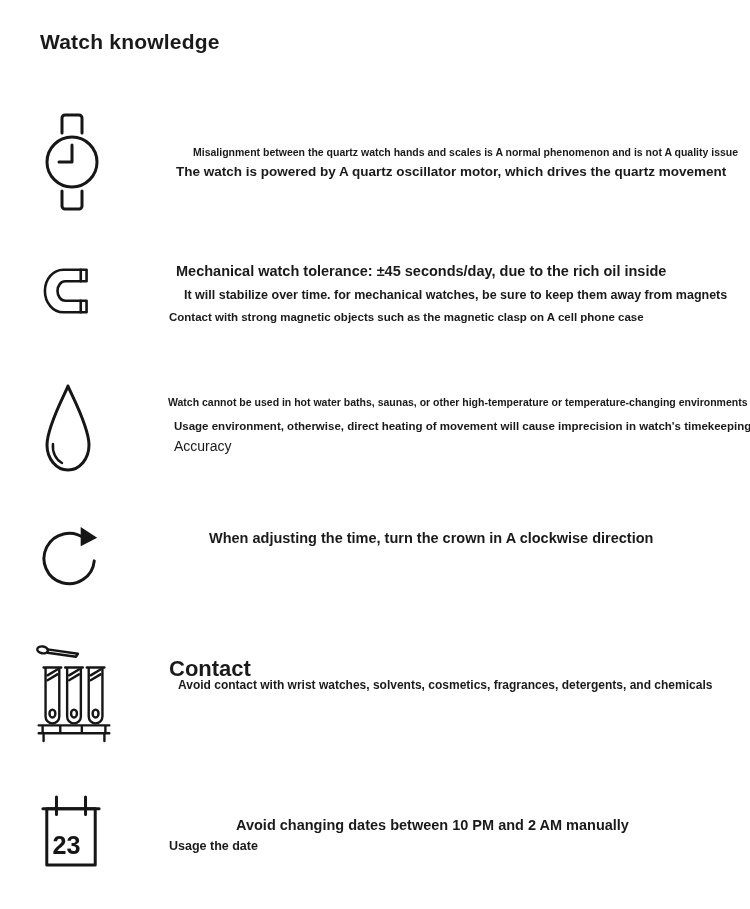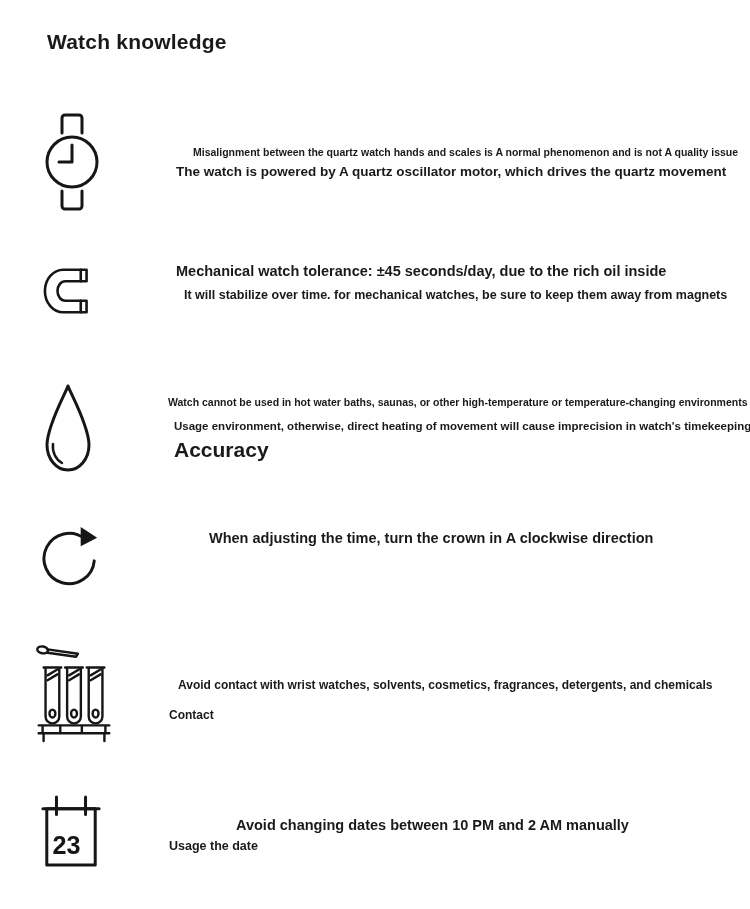--- a/index.html
+++ b/index.html
@@ -11,21 +11,21 @@
   }
   .page {
     position: relative;
     width: 750px;
     height: 909px;
     background: #ffffff;
     overflow: hidden;
   }
   .title {
     position: absolute;
-    left: 47px;
+    left: 40px;
     top: 30px;
     margin: 0;
     font-size: 21px;
     font-weight: bold;
     letter-spacing: 0.2px;
   }
   .line {
     position: absolute;
     white-space: nowrap;
     color: #1a1a1a;
@@ -44,32 +44,32 @@
   
   .icon-magnet  { left: 42px;  top: 264px; width: 62px; height: 54px; }
   .s2l1 { left: 150px; top: 263px; font-size: 14.5px; font-weight: bold; }
   .s2l2 { left: 158px; top: 288px; font-size: 12.5px; font-weight: bold; }
   .s2l3 { left: 143px; top: 311px; font-size: 11.5px; font-weight: bold; }
 
   
   .icon-drop    { left: 40px;  top: 382px; width: 56px; height: 94px; }
   .s3l1 { left: 142px; top: 396px; font-size: 10.5px; font-weight: bold; }
   .s3l2 { left: 148px; top: 420px; font-size: 11.5px; font-weight: bold; }
-  .s3l3 { left: 148px; top: 438px; font-size: 21px;   font-weight: bold; }
+  .s3l3 { left: 148px; top: 438px; font-size: 14px;   font-weight: normal; }
 
   
   .icon-arrow   { left: 40px;  top: 518px; width: 62px; height: 78px; }
   .s4l1 { left: 183px; top: 530px; font-size: 14.5px; font-weight: bold; }
   .s4l2 { left: 150px; top: 556px; font-size: 14.5px; font-weight: bold; }
   .s4l3 { left: 148px; top: 583px; font-size: 12px;   font-weight: normal; }
 
   
   .icon-tubes   { left: 34px;  top: 642px; width: 80px; height: 102px; }
   .s5l1 { left: 152px; top: 678px; font-size: 12px; font-weight: bold; }
-  .s5l2 { left: 143px; top: 708px; font-size: 12px; font-weight: bold; }
+  .s5l2 { left: 143px; top: 656px; font-size: 22px; font-weight: bold; }
 
   
   .icon-calendar{ left: 40px;  top: 788px; width: 62px; height: 86px; }
   .s6l1 { left: 210px; top: 817px; font-size: 14.5px; font-weight: bold; }
   .s6l2 { left: 143px; top: 839px; font-size: 12.5px; font-weight: bold; }
 
   .cal-day {
     font-family: "Liberation Sans", sans-serif;
     font-weight: bold;
   }
@@ -89,20 +89,21 @@
   </svg>
   <div class="line s1l1">Misalignment between the quartz watch hands and scales is A normal phenomenon and is not A quality issue</div>
   <div class="line s1l2">The watch is powered by A quartz oscillator motor, which drives the quartz movement</div>
 
   <svg class="icon icon-magnet" viewBox="0 0 64 54" fill="none" stroke="#161616" stroke-width="2.6" stroke-linecap="round" stroke-linejoin="round">
     <path d="M46,5 H22 A19,22 0 0 0 22,49 H46 V37 H24 A8,10 0 0 1 24,17 H46 Z"></path>
     <path d="M40,5 V17 M40,37 V49"></path>
   </svg>
   <div class="line s2l1">Mechanical watch tolerance: ±45 seconds/day, due to the rich oil inside</div>
   <div class="line s2l2">It will stabilize over time. for mechanical watches, be sure to keep them away from magnets</div>
+  <div class="line s2l3">Contact with strong magnetic objects such as the magnetic clasp on A cell phone case</div>
 
   <svg class="icon icon-drop" viewBox="0 0 56 94" fill="none" stroke="#161616" stroke-width="3" stroke-linecap="round" stroke-linejoin="round">
     <path d="M28,4 C26,10 7,44 7,63 a21,25 0 0 0 42,0 C49,44 30,10 28,4 Z"></path>
     <path d="M13,62 a15,18 0 0 0 9,19" stroke-width="2.5"></path>
   </svg>
   <div class="line s3l1">Watch cannot be used in hot water baths, saunas, or other high-temperature or temperature-changing environments</div>
   <div class="line s3l2">Usage environment, otherwise, direct heating of movement will cause imprecision in watch's timekeeping</div>
   <div class="line s3l3">Accuracy</div>
 
   <svg class="icon icon-arrow" viewBox="0 0 64 78" fill="none" stroke="#161616" stroke-width="3" stroke-linecap="round" stroke-linejoin="round">

